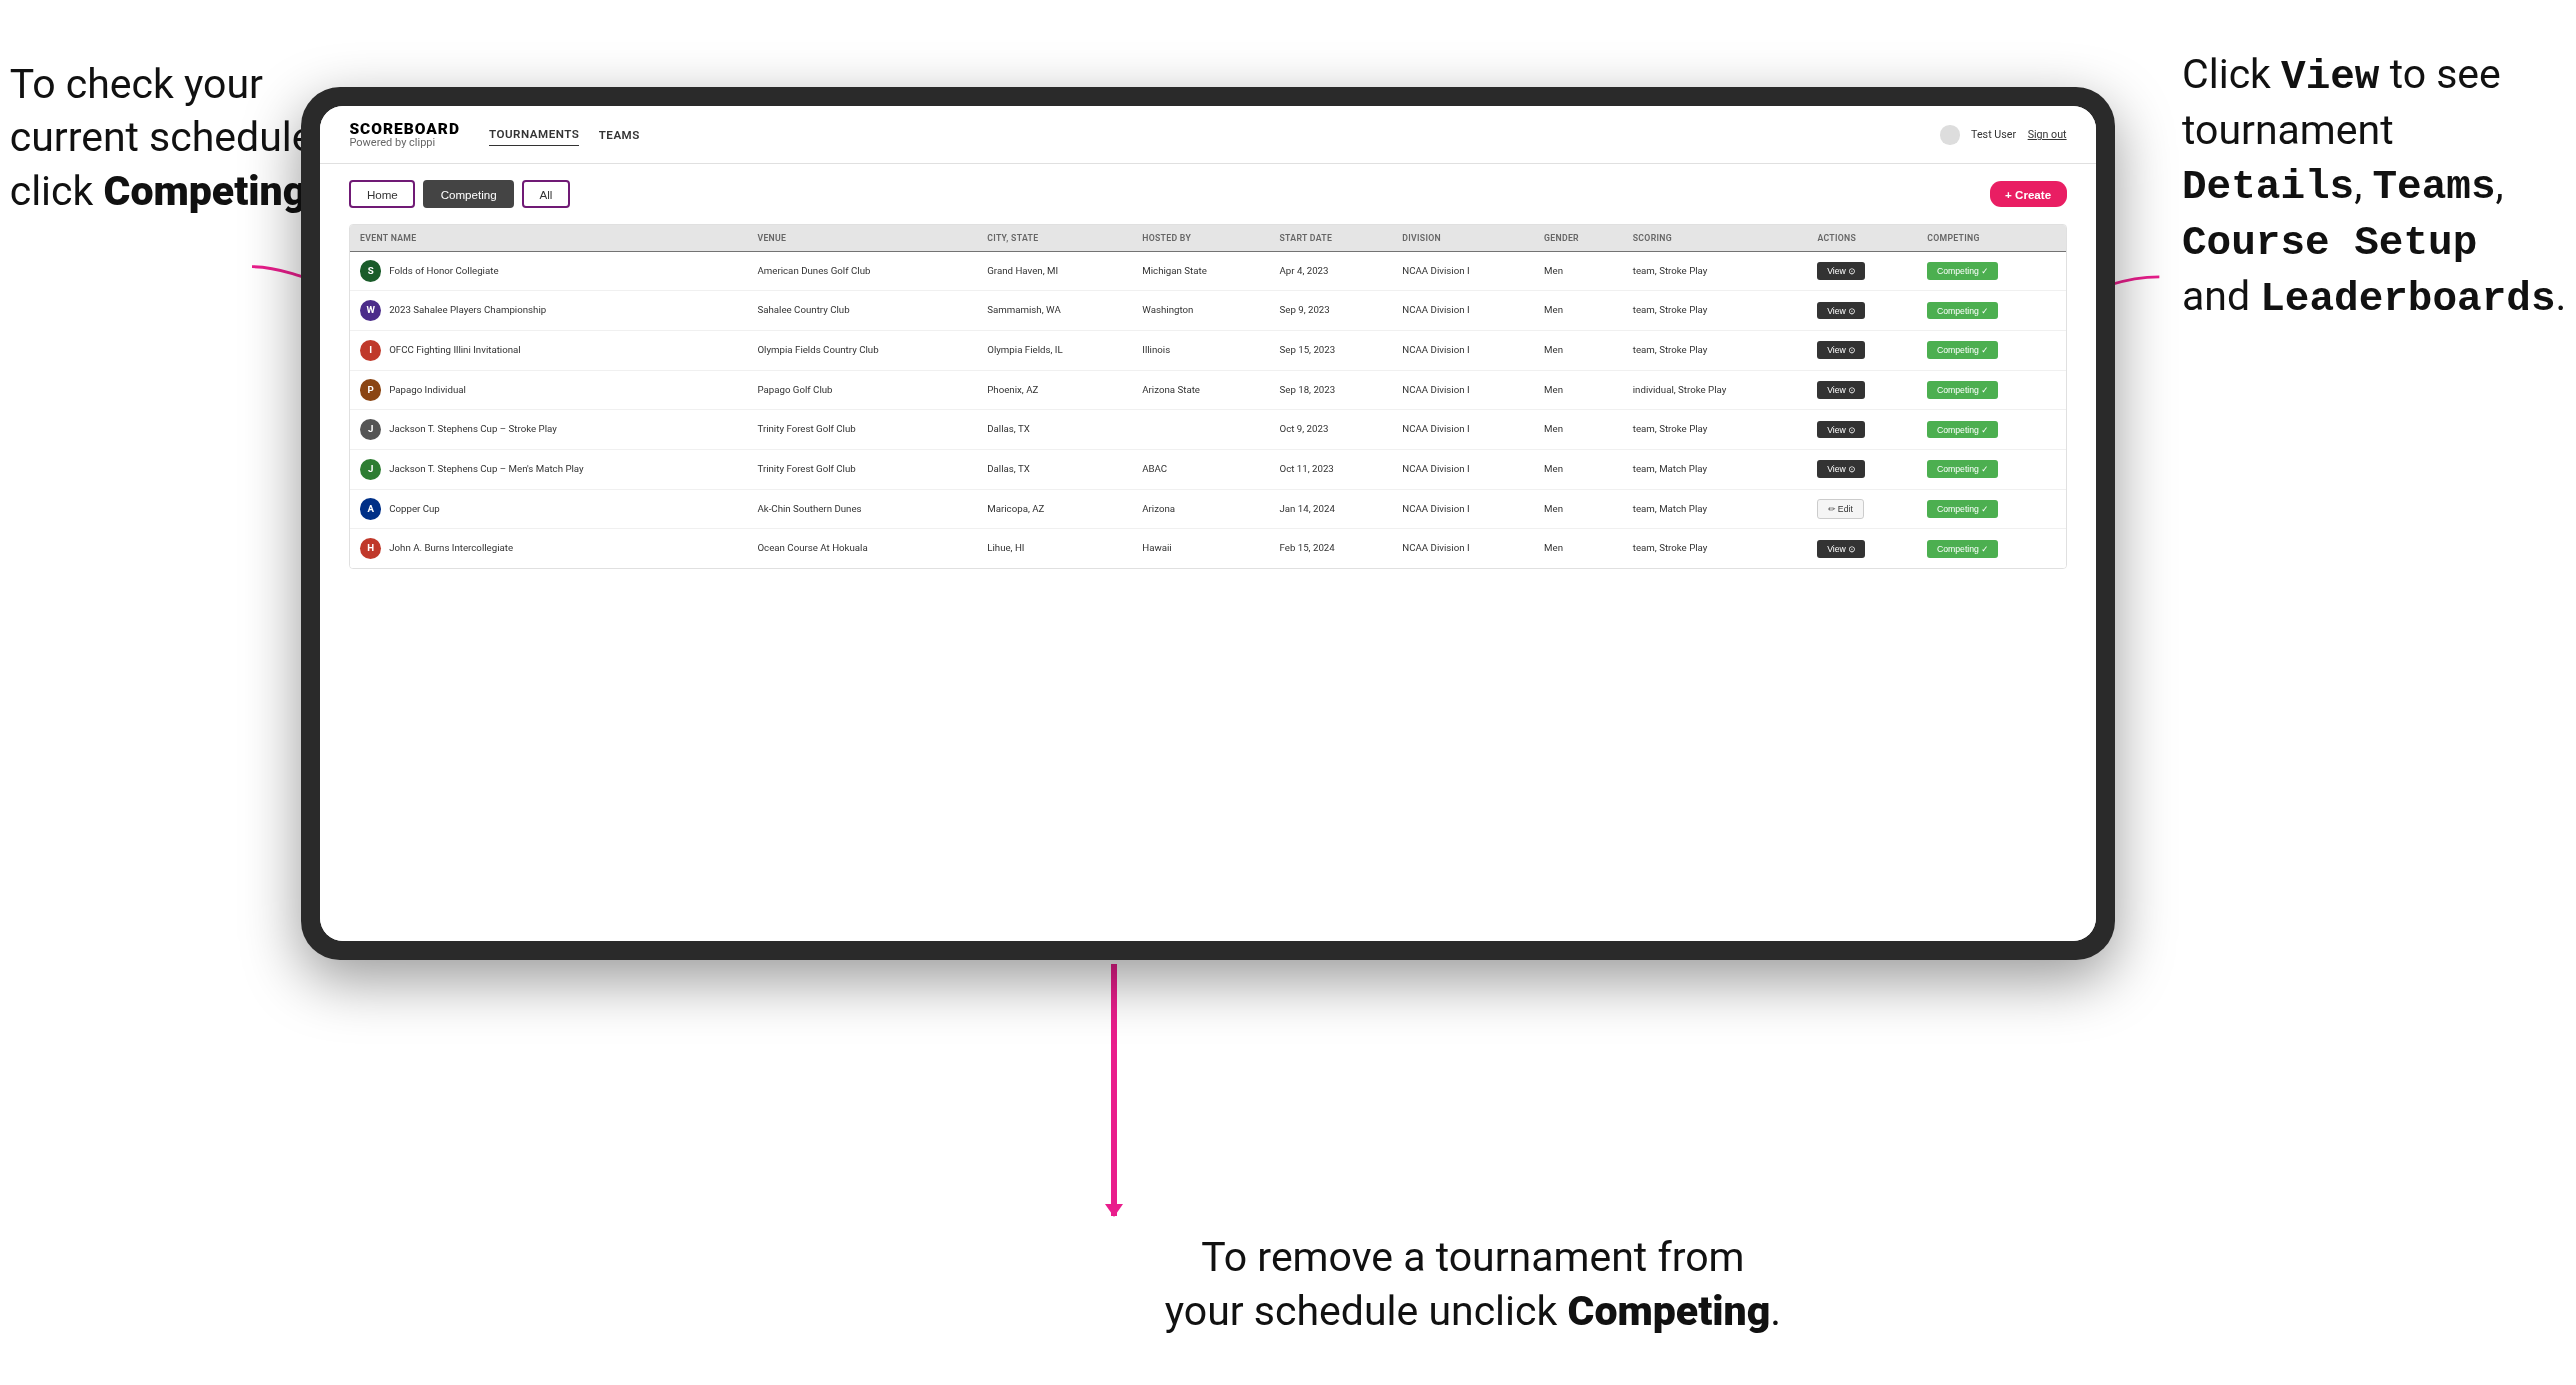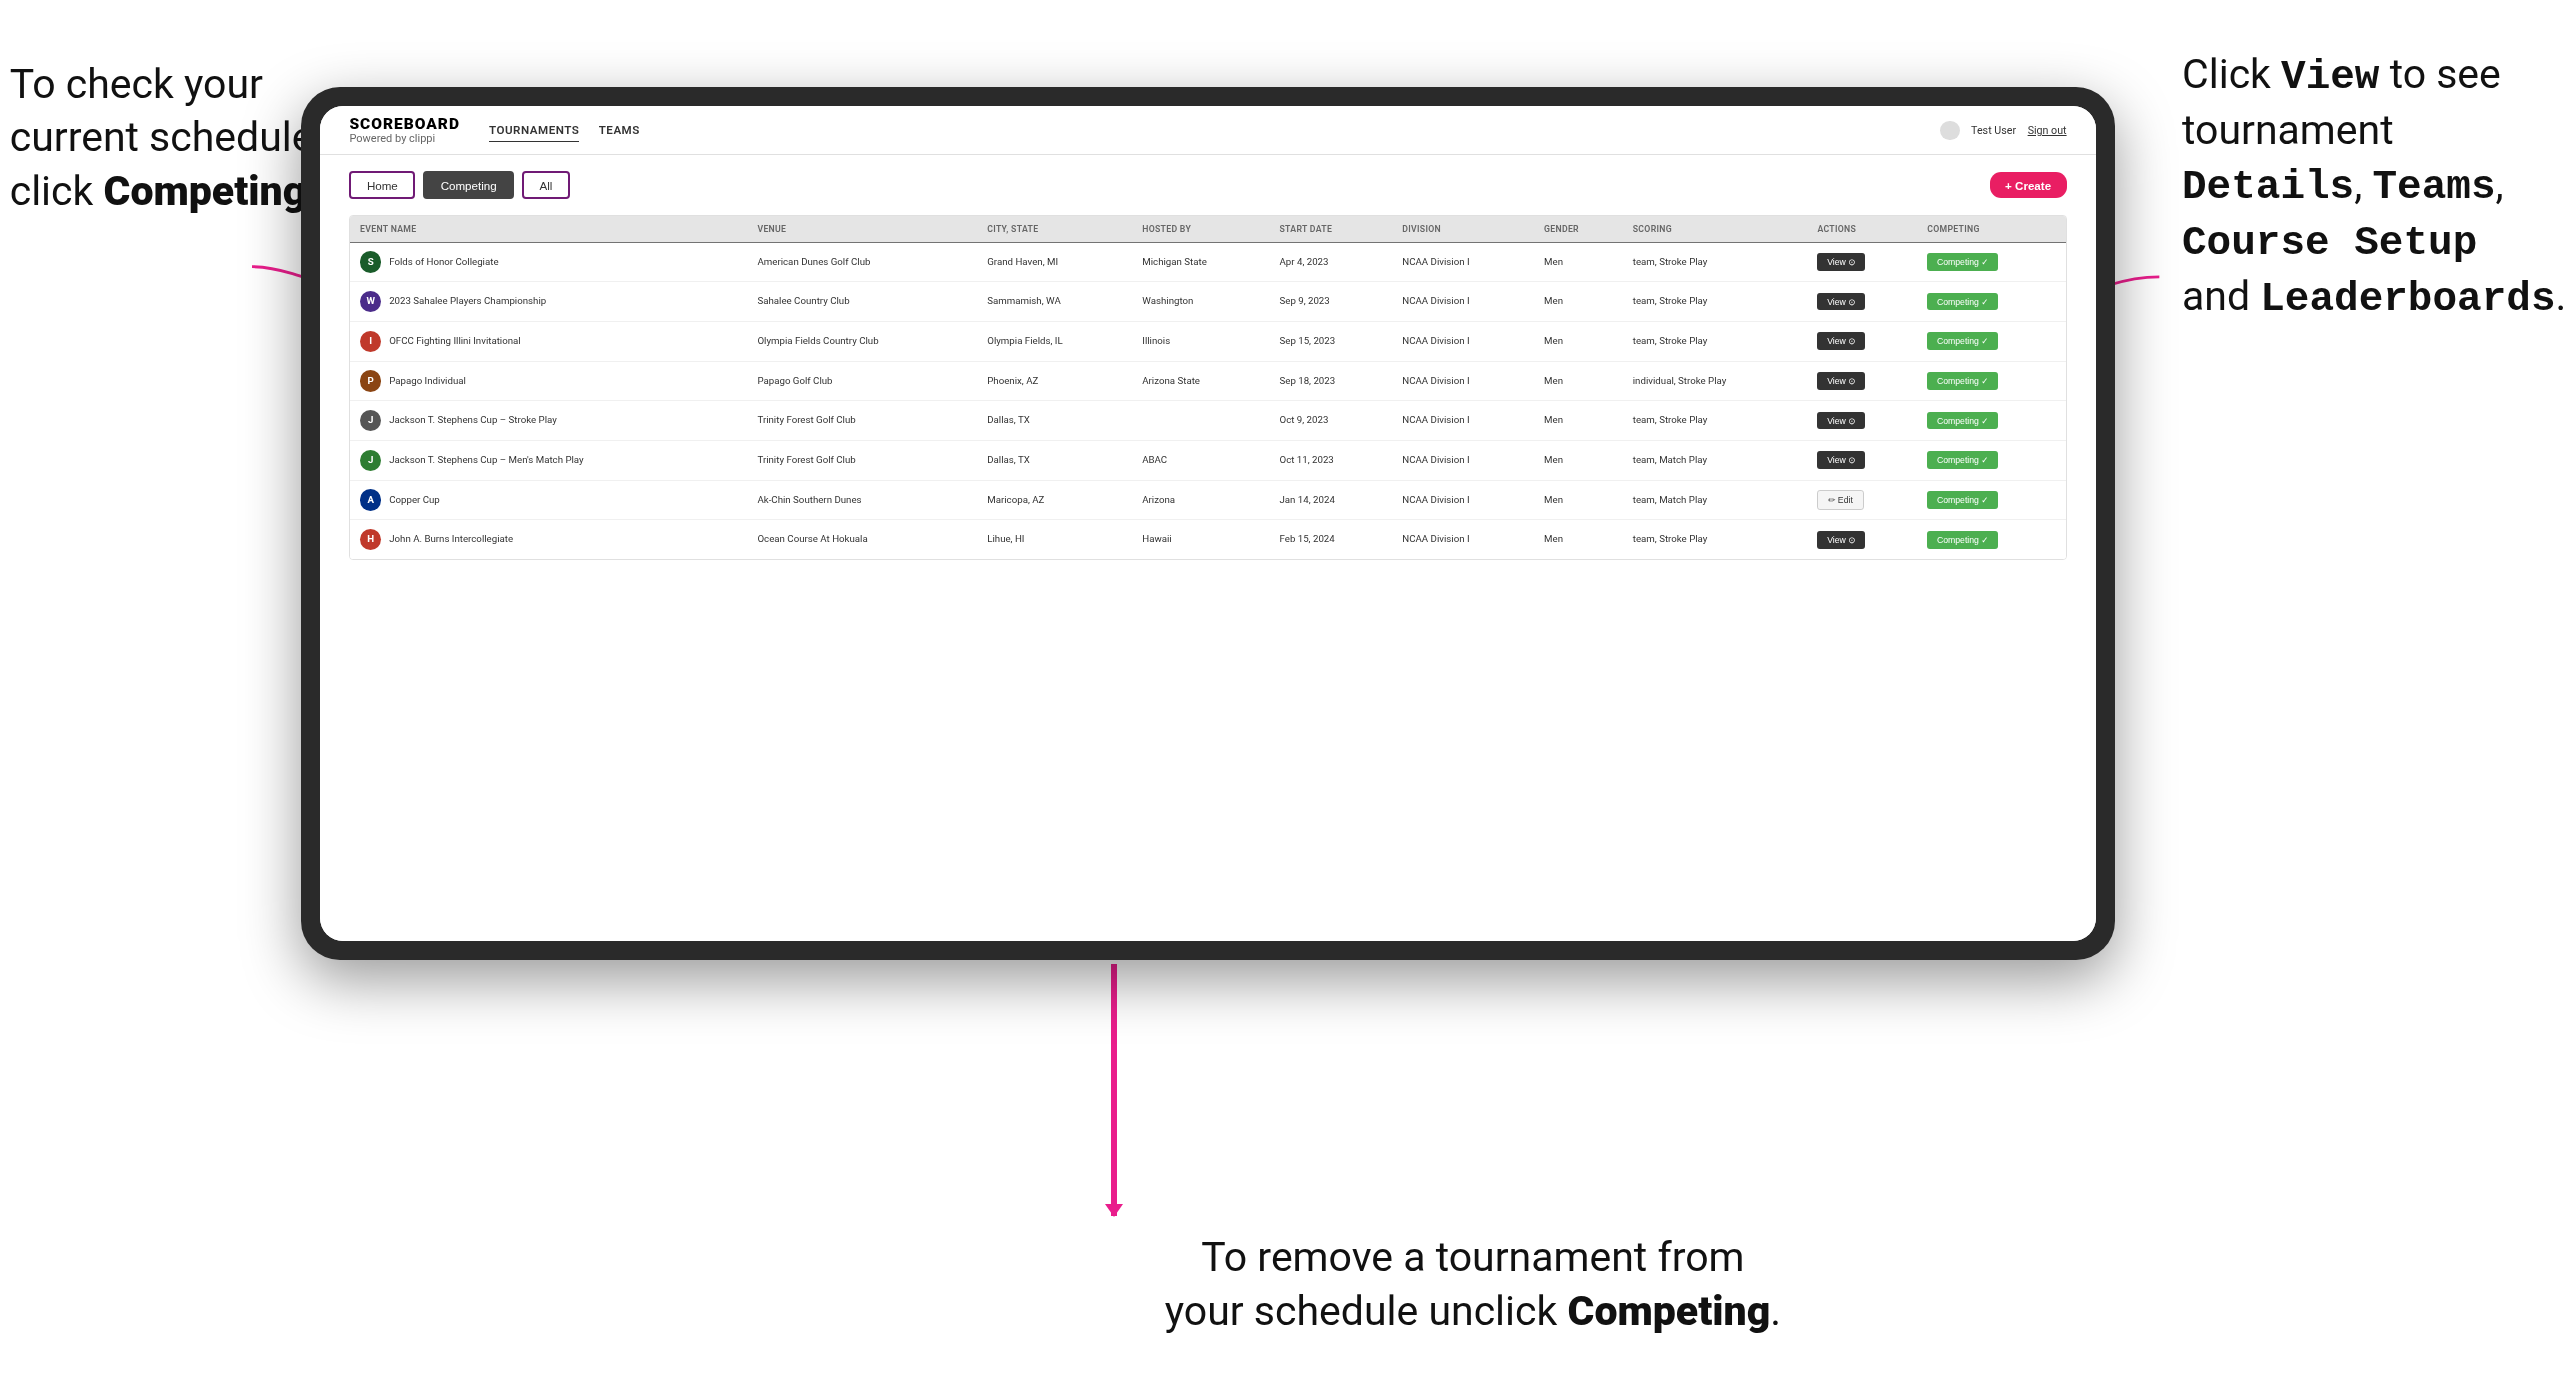--- a/index.html
+++ b/index.html
@@ -70,21 +70,21 @@
       overflow: hidden;
       display: flex;
       flex-direction: column;
     }
 
     
     .app-header {
       background: #ffffff;
       border-bottom: 1px solid #e0e0e0;
       padding: 0 29px;
-      height: 49px;
+      height: 58px;
       display: flex;
       align-items: center;
       gap: 29px;
     }
 
     .scoreboard-logo {
       display: flex;
       flex-direction: column;
       line-height: 1;
     }

